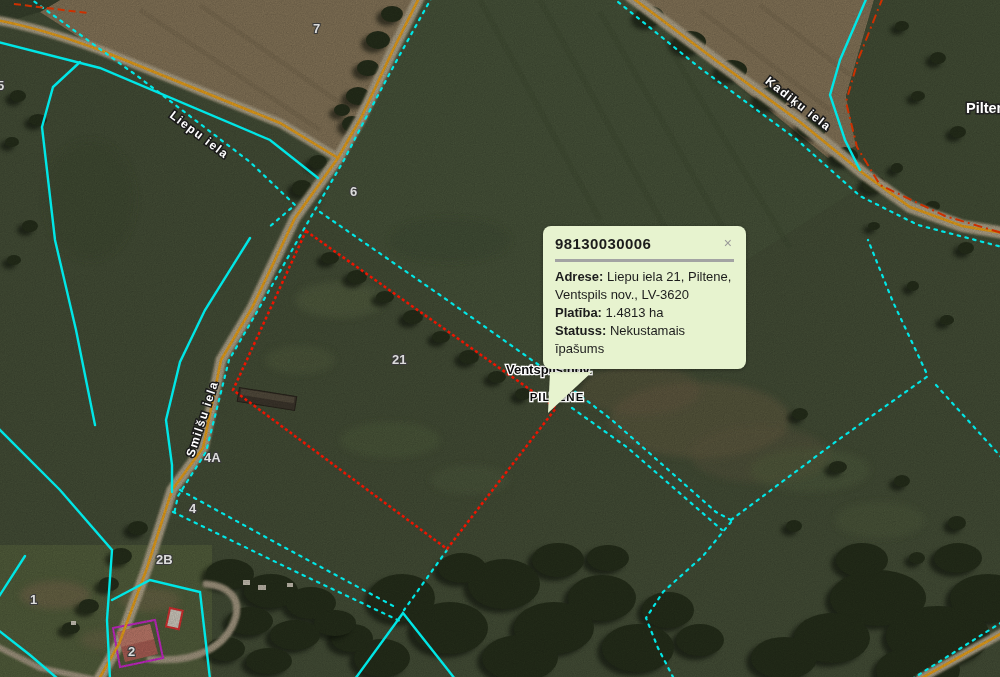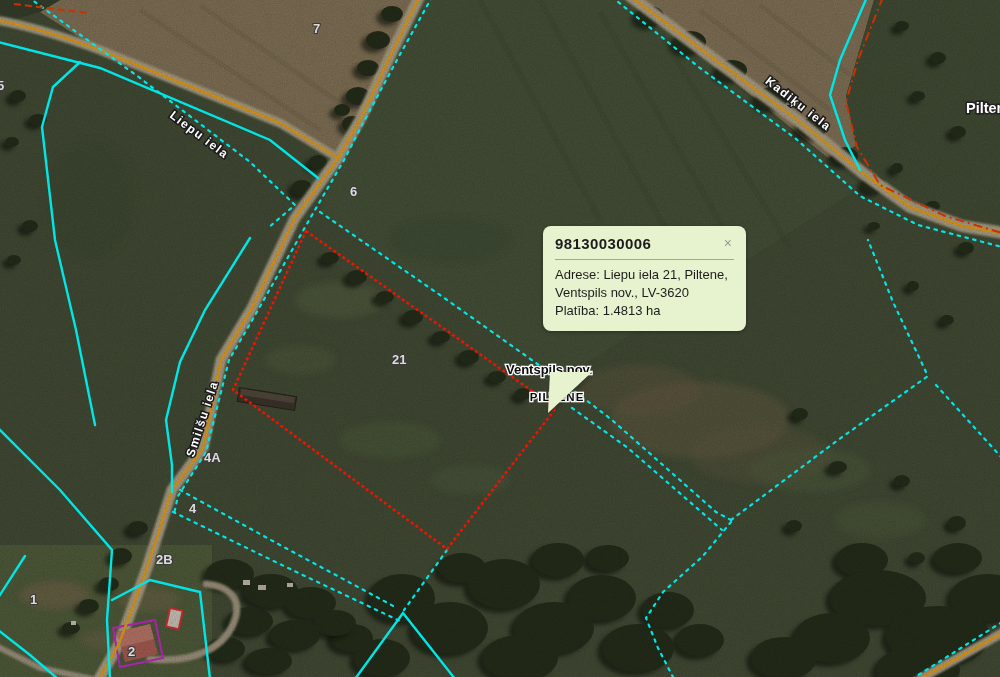--- a/index.html
+++ b/index.html
@@ -25,25 +25,25 @@
 .sel{stroke:var(--c-parcel);stroke-width:2.5;stroke-dasharray:3 2.6;fill:none}
 .rdd{stroke:var(--c-roadmark);stroke-width:2;fill:none}
 .patch{filter:url(#b2)}
 .stripe{stroke:#3c4830;stroke-width:6;opacity:.28}
 .bstripe{stroke:#7a6a50;stroke-width:5;opacity:.45}
 
 .popup{position:absolute;left:543px;top:226px;width:203px;background:var(--c-popup);
   border-radius:8px;padding:9px 12px 11px 12px;color:#1c1c1c;
   box-shadow:0 1px 4px rgba(0,0,0,.35);z-index:5}
 .popup-head{display:flex;justify-content:space-between;align-items:flex-start;
-  border-bottom:1px solid #a3a3a3;padding-bottom:7px;margin-bottom:6px}
+  border-bottom:3px solid #a3a3a3;padding-bottom:7px;margin-bottom:6px}
 .popup-title{font-weight:bold;font-size:15px;letter-spacing:.4px}
 .popup-close{color:#999;font-size:14px;line-height:1;cursor:pointer;padding:1px 2px}
 .popup-body{font-size:13px;line-height:1.38}
-.popup-row b{font-weight:normal}
+.popup-row b{font-weight:bold}
 .tailsvg{position:absolute;left:538px;top:368px;z-index:4;filter:drop-shadow(1px 2px 2px rgba(0,0,0,.2))}
 </style>
 </head>
 <body>
 
 <div class="stage">
 
 <svg width="1000" height="677" viewBox="0 0 1000 677">
   <defs>
     <filter id="b1">
@@ -295,16 +295,17 @@
 </svg>
 
 <div class="popup">
   <div class="popup-head">
     <div class="popup-title">98130030006</div>
     <div class="popup-close">×</div>
   </div>
   <div class="popup-body">
     <div class="popup-row"><b>Adrese:</b> <span>Liepu iela 21, Piltene, Ventspils nov., LV-3620</span></div>
     <div class="popup-row"><b>Platība:</b> <span>1.4813 ha</span></div>
+    <div class="popup-row"><b>Statuss:</b> <span>Nekustamais īpašums</span></div>
   </div>
 </div>
 
 </div>
 
 </body></html>

